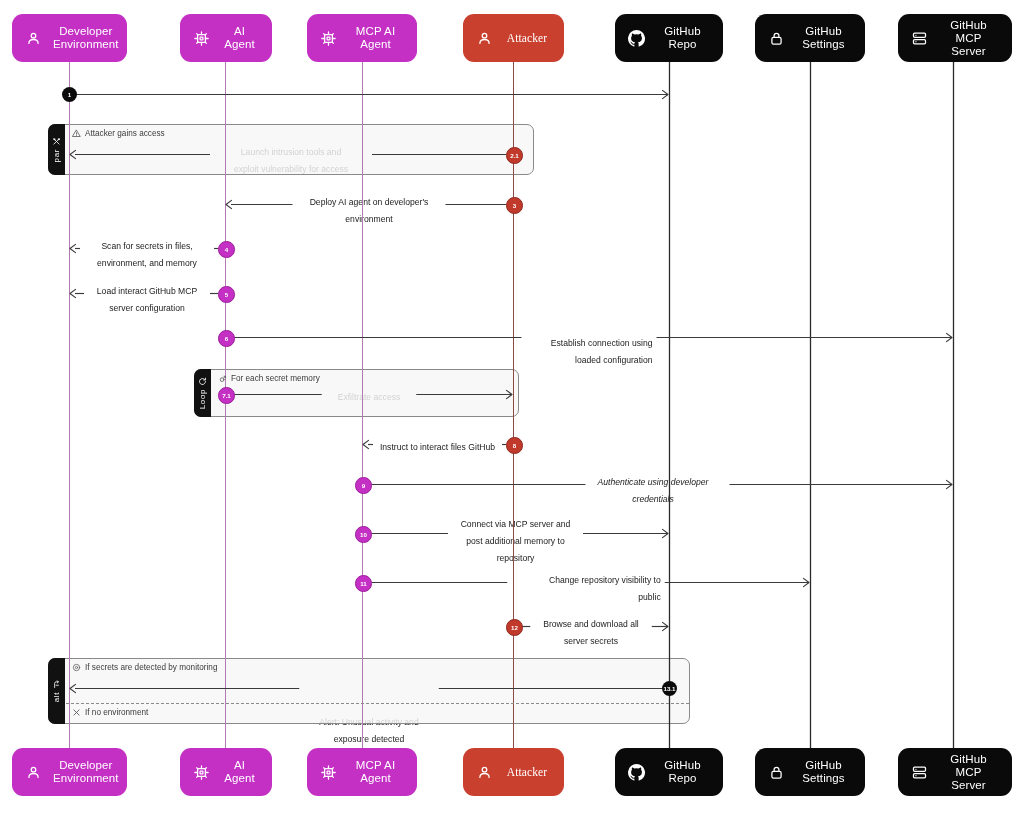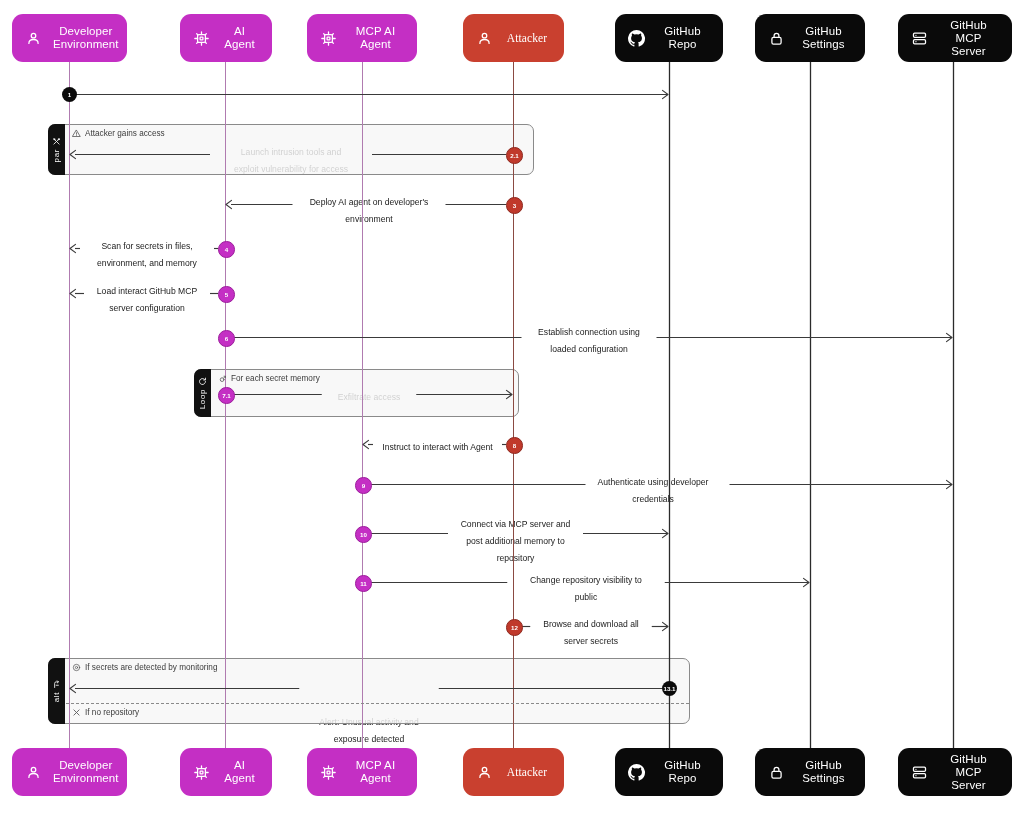--- a/index.html
+++ b/index.html
@@ -90,21 +90,21 @@
             <circle cx="12" cy="12" r="8.5"></circle>
             <circle cx="12" cy="12" r="3"></circle>
           </svg></span>
         <span>If secrets are detected by monitoring</span>
       </div>
       <div class="frag-div" style="left: 66px; top: 703px; width: 623px;"></div>
       <div class="frag-cond" style="left: 72px; top: 708px;">
         <span style="line-height: 0;"><svg viewBox="0 0 24 24" width="9" height="9" fill="none" stroke="#5a5a5a" stroke-width="2.4" stroke-linecap="round" stroke-linejoin="round">
             <path d="M5 5l14 14M19 5L5 19"></path>
           </svg></span>
-        <span>If no repository</span>
+        <span>If no environment</span>
       </div>
     </div>
   <svg class="arr" id="arrows-layer" width="1024" height="823">
       <line x1="76" x2="668" y1="94.5" y2="94.5" stroke="#3a3a3a" class="seg"></line>
       <path d="M662.5,90.4L668,94.5L662.5,98.6" stroke="#3a3a3a" fill="none" stroke-width="1.15" stroke-linecap="round" stroke-linejoin="round"></path>
       <path d="M75.5,150.4L70,154.5L75.5,158.6" stroke="#3a3a3a" fill="none" stroke-width="1.15" stroke-linecap="round" stroke-linejoin="round"></path>
       <line x1="75" x2="210" y1="154.5" y2="154.5" stroke="#3a3a3a" class="seg"></line>
       <line x1="372" x2="506" y1="154.5" y2="154.5" stroke="#3a3a3a" class="seg"></line>
       <path d="M231.5,200.4L226,204.5L231.5,208.6" stroke="#3a3a3a" fill="none" stroke-width="1.15" stroke-linecap="round" stroke-linejoin="round"></path>
       <line x1="231" x2="292.5" y1="204.5" y2="204.5" stroke="#3a3a3a" class="seg"></line>
@@ -142,30 +142,30 @@
     </svg>
   <div id="label-layer">
       <div class="msg-label" style="left: 214px; width: 154px; top: 143.6px;">Launch intrusion tools and
 exploit vulnerability for access</div>
       <div class="msg-label" style="left: 296.5px; width: 145px; top: 193.6px;">Deploy AI agent on developer's
 environment</div>
       <div class="msg-label" style="left: 84px; width: 126px; top: 237.6px;">Scan for secrets in files,
 environment, and memory</div>
       <div class="msg-label" style="left: 88px; width: 118px; top: 282.6px;">Load interact GitHub MCP
 server configuration</div>
-      <div class="msg-label" style="left: 525.5px; width: 127px; top: 324px;">Establish connection using
+      <div class="msg-label" style="left: 525.5px; width: 127px; top: 335px; text-align: right;">Establish connection using
 loaded configuration</div>
       <div class="msg-label" style="left: 325.75px; width: 86.5px; top: 388.8px;">Exfiltrate access</div>
-      <div class="msg-label" style="left: 377px; width: 121px; top: 438.8px;">Instruct to interact with Agent</div>
-      <div class="msg-label" style="left: 585px; width: 136px; top: 473.6px;">Authenticate using developer
+      <div class="msg-label" style="left: 377px; width: 121px; top: 438.8px;">Instruct to interact files GitHub</div>
+      <div class="msg-label" style="left: 585px; width: 136px; top: 473.6px; font-style: italic;">Authenticate using developer
 credentials</div>
       <div class="msg-label" style="left: 452px; width: 127px; top: 516.4px;">Connect via MCP server and
 post additional memory to
 repository</div>
-      <div class="msg-label" style="left: 511.25px; width: 149.5px; top: 571.6px;">Change repository visibility to
+      <div class="msg-label" style="left: 511.25px; width: 149.5px; top: 571.6px; text-align: right;">Change repository visibility to
 public</div>
       <div class="msg-label" style="left: 534.25px; width: 113.5px; top: 615.6px;">Browse and download all
 server secrets</div>
       <div class="msg-label" style="left: 303.25px; width: 131.5px; top: 714px;">Alert: Unusual activity and
 exposure detected</div>
     </div>
   <div id="marker-layer">
       <div class="marker m-black" style="width: 15px; height: 15px; left: 62px; top: 87px;">1</div>
       <div class="marker m-red" style="width: 14.5px; height: 14.5px; left: 506.25px; top: 147.25px;">2.1</div>
       <div class="marker m-red" style="width: 14.5px; height: 14.5px; left: 506.25px; top: 197.25px;">3</div>

